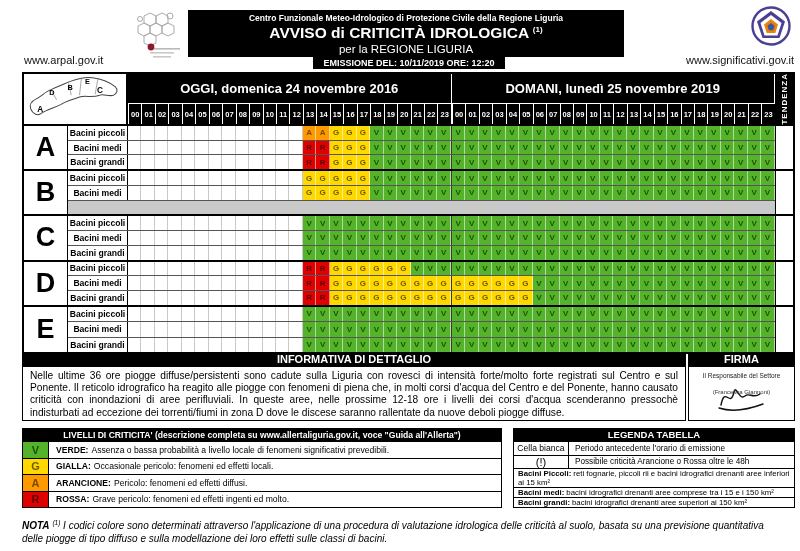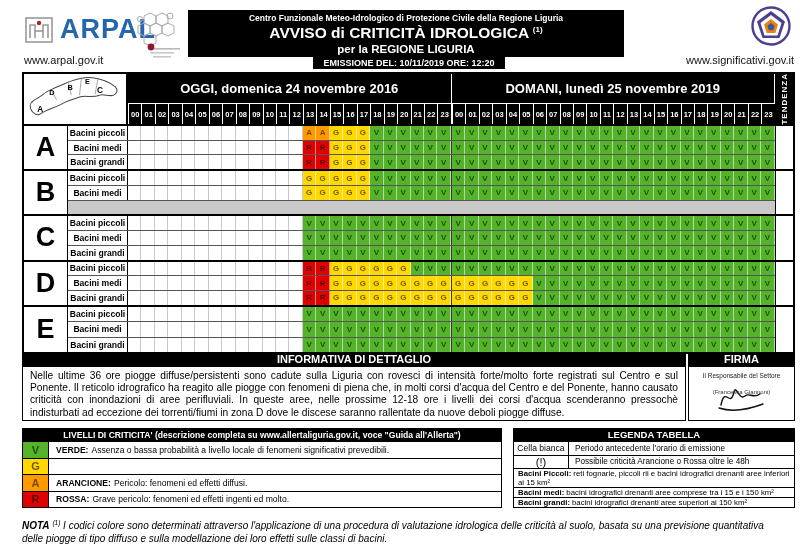--- a/index.html
+++ b/index.html
@@ -9,21 +9,21 @@
   
   #arpal{left:24px;top:14px;display:flex;align-items:center;gap:6px;}
   #arpal .word{font-size:27px;font-weight:bold;color:#2566ad;letter-spacing:1px;}
   #arpal-url{left:24px;top:54px;font-size:11px;color:#111;}
   #molecule{left:126px;top:4px;}
   #title-box{left:188px;top:10px;width:436px;height:47px;background:#000;color:#fff;
              display:flex;flex-direction:column;align-items:center;justify-content:center;gap:1px;}
   #title-box .l1{font-size:8.5px;font-weight:bold;}
   #title-box .l2{font-size:15.5px;font-weight:bold;}
   #title-box .l2 sup{font-size:8px;}
-  #title-box .l3{font-size:11.5px;font-weight:bold;}
+  #title-box .l3{font-size:11.5px;font-weight:normal;}
   #emission{left:313px;top:57px;width:192px;height:12px;background:#000;color:#fff;
             font-size:9px;font-weight:bold;display:flex;align-items:center;justify-content:center;}
   #pc-logo{left:751px;top:6px;}
   #allerta-url{top:54px;right:6px;font-size:11px;color:#111;}
   
   #table{left:22px;top:72px;width:773px;border:2px solid #000;box-sizing:border-box;background:#fff;}
   #thead{display:flex;height:50px;border-bottom:2px solid #000;}
   #map-cell{width:104px;border-right:2px solid #000;box-sizing:border-box;background:#fff;}
   #head-mid{width:647px;display:flex;flex-direction:column;}
   #day-headers{display:flex;height:29px;}
@@ -94,29 +94,20 @@
   
   #nota{left:22px;top:517px;width:760px;font-size:10px;font-style:italic;line-height:12.5px;}
   #nota sup{font-size:6.5px;}
   svg text{font-family:"Liberation Sans",sans-serif;}
 </style>
 </head>
 <body>
 
 <div id="page">
 
-  <div id="arpal" class="abs">
-    <svg width="30" height="30" viewBox="0 0 30 30">
-      <rect x="2" y="3" width="26" height="24" fill="none" stroke="#9a9a9a" stroke-width="1.6"></rect>
-      <path d="M6 23 L6 10 L11 10 L11 23 M19 23 L19 10 L24 10 L24 23" fill="none" stroke="#9a9a9a" stroke-width="1.6"></path>
-      <path d="M11 16 L19 16" stroke="#9a9a9a" stroke-width="1.6"></path>
-      <circle cx="15" cy="8" r="2.2" fill="#b22222"></circle>
-    </svg>
-    <span class="word">ARPAL</span>
-  </div>
   <div id="arpal-url" class="abs">www.arpal.gov.it</div>
 
   <svg id="molecule" class="abs" width="62" height="58" viewBox="0 0 62 58">
     <g fill="none" stroke="#a9a9a9" stroke-width="1">
       <polygon points="18,12 24,9 30,12 30,19 24,22 18,19"></polygon>
       <polygon points="30,12 36,9 42,12 42,19 36,22 30,19"></polygon>
       <polygon points="12,22 18,19 24,22 24,29 18,32 12,29"></polygon>
       <polygon points="24,22 30,19 36,22 36,29 30,32 24,29"></polygon>
       <polygon points="18,32 24,29 30,32 30,39 24,42 18,39"></polygon>
       <polygon points="36,22 42,19 48,22 48,29 42,32 36,29"></polygon>
@@ -1019,20 +1010,24 @@
   <div id="crit-table" class="abs">
     <div class="crit-row">
       <div class="crit-swatch sw-V" style="background: rgb(85, 178, 43); color: rgb(28, 82, 0);">V</div>
       <div class="crit-desc">
           <b>VERDE:</b>
           <span>Assenza o bassa probabilità a livello locale di fenomeni significativi prevedibili.</span>
         </div>
     </div>
     <div class="crit-row">
       <div class="crit-swatch sw-G" style="background: rgb(255, 216, 0); color: rgb(110, 90, 0);">G</div>
+      <div class="crit-desc">
+          <b>GIALLA:</b>
+          <span>Occasionale pericolo: fenomeni ed effetti locali.</span>
+        </div>
     </div>
     <div class="crit-row">
       <div class="crit-swatch sw-A" style="background: rgb(255, 153, 0); color: rgb(122, 74, 0);">A</div>
       <div class="crit-desc">
           <b>ARANCIONE:</b>
           <span>Pericolo: fenomeni ed effetti diffusi.</span>
         </div>
     </div>
     <div class="crit-row">
       <div class="crit-swatch sw-R" style="background: rgb(225, 0, 0); color: rgb(92, 0, 0);">R</div>

